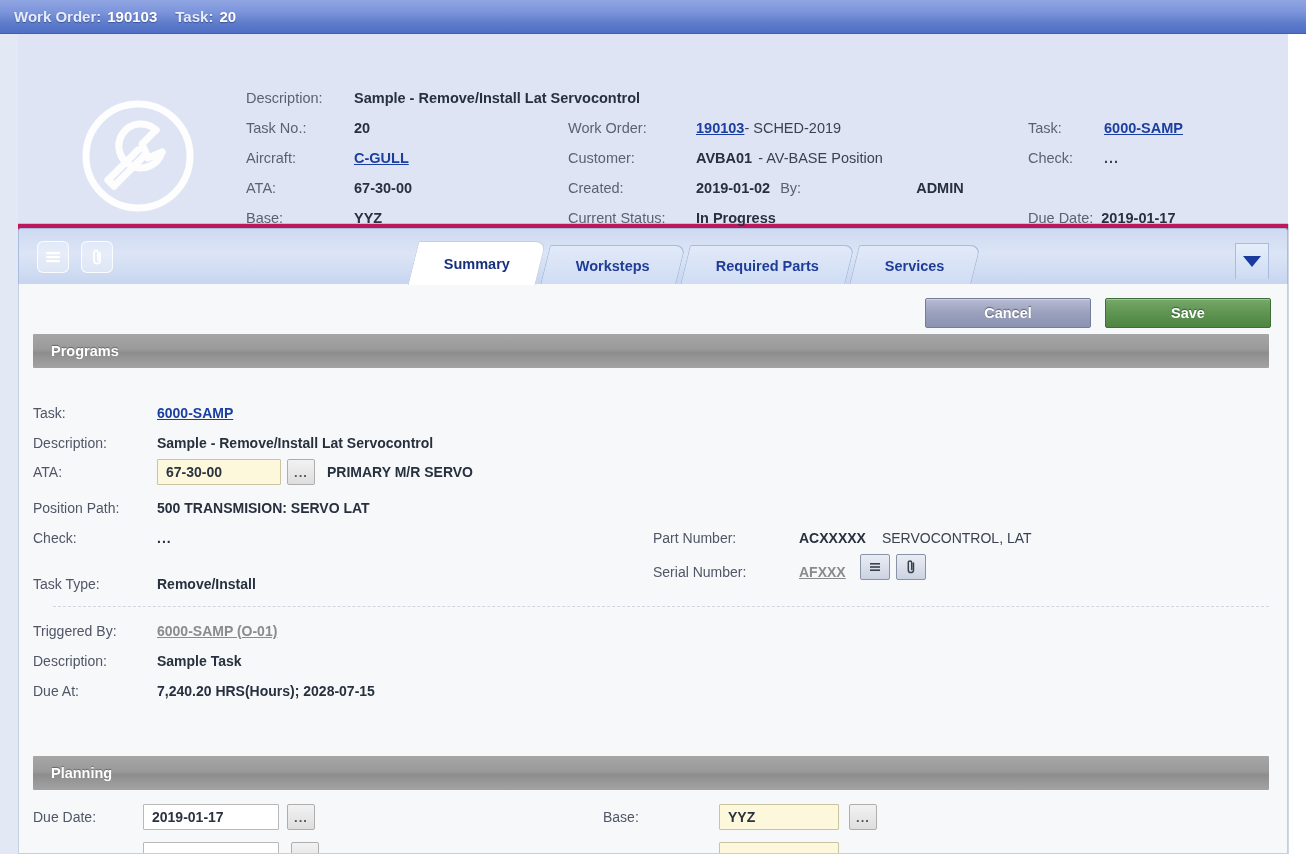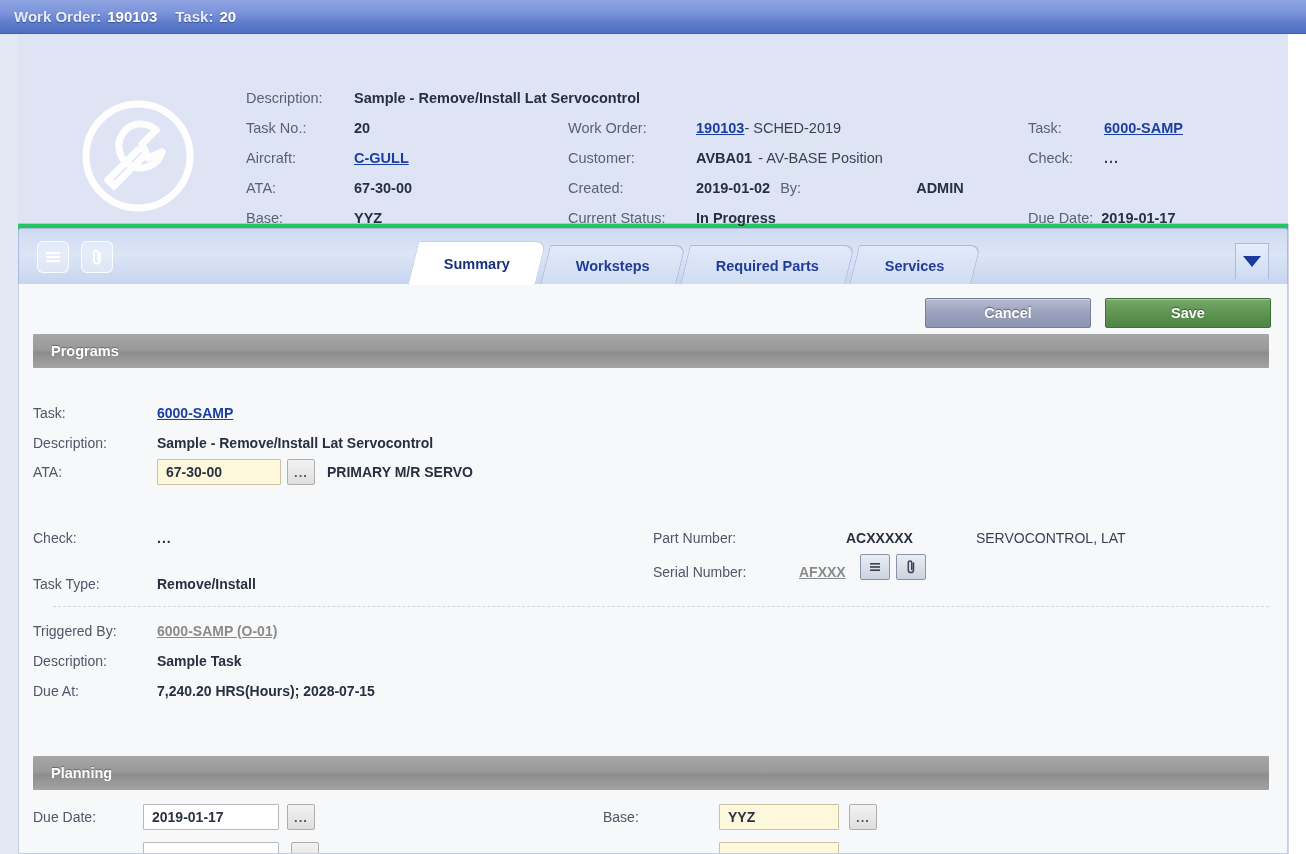--- a/index.html
+++ b/index.html
@@ -7,21 +7,21 @@
     margin: 0; padding: 0;
     width: 1306px; height: 854px;
     overflow: hidden;
     font-family: "Liberation Sans", sans-serif;
     background: #ffffff;
   }
 
   #app {
     position: relative;
     width: 1306px; height: 854px;
-    background: #22c55e;
+    background: #be185d;
     overflow: hidden;
   }
 
   
   .titlebar {
     position: absolute; left: 0; top: 0;
     width: 1306px; height: 34px;
     background: linear-gradient(to bottom, #8fa5e2 0%, #7d95db 35%, #5f7ccb 70%, #4f6ec4 100%);
     border-bottom: 1px solid #3f5fae;
     display: flex; align-items: center;
@@ -411,32 +411,36 @@
       <span class="fval">Sample - Remove/Install Lat Servocontrol</span>
     </div>
 
     <div class="frow" style="left:14px; top:175px;">
       <span class="flbl" style="width:124px">ATA:</span>
       <span class="inp cream" style="width:124px; justify-content:flex-start;">67-30-00</span>
       <span class="ellipsis-btn" style="margin-left:6px">...</span>
       <span class="fval" style="margin-left:12px">PRIMARY M/R SERVO</span>
     </div>
 
+    <div class="frow" style="left:14px; top:211px;">
+      <span class="flbl" style="width:124px">Position Path:</span>
+      <span class="fval">500 TRANSMISION: SERVO LAT</span>
+    </div>
 
     <div class="frow" style="left:14px; top:241px;">
       <span class="flbl" style="width:124px">Check:</span>
       <span class="fval dots">...</span>
     </div>
 
     <div class="frow" style="left:14px; top:287px;">
       <span class="flbl" style="width:124px">Task Type:</span>
       <span class="fval">Remove/Install</span>
     </div>
 
-    <div class="frow" style="left:634px; top:241px;gap:47px;">
+    <div class="frow" style="left:634px; top:241px;">
       <span class="flbl" style="width:146px">Part Number:</span>
       <span class="fval">ACXXXXX</span>
       <span class="fval normal" style="margin-left:16px">SERVOCONTROL, LAT</span>
     </div>
 
     <div class="frow" style="left:634px; top:270px;align-items:flex-end;">
       <span class="flbl" style="width:146px">Serial Number:</span>
       <span class="flink muted">AFXXX</span>
       <span class="sq-btn" style="margin-left:14px">
         <svg width="16" height="14" viewBox="0 0 16 14" aria-hidden="true">

